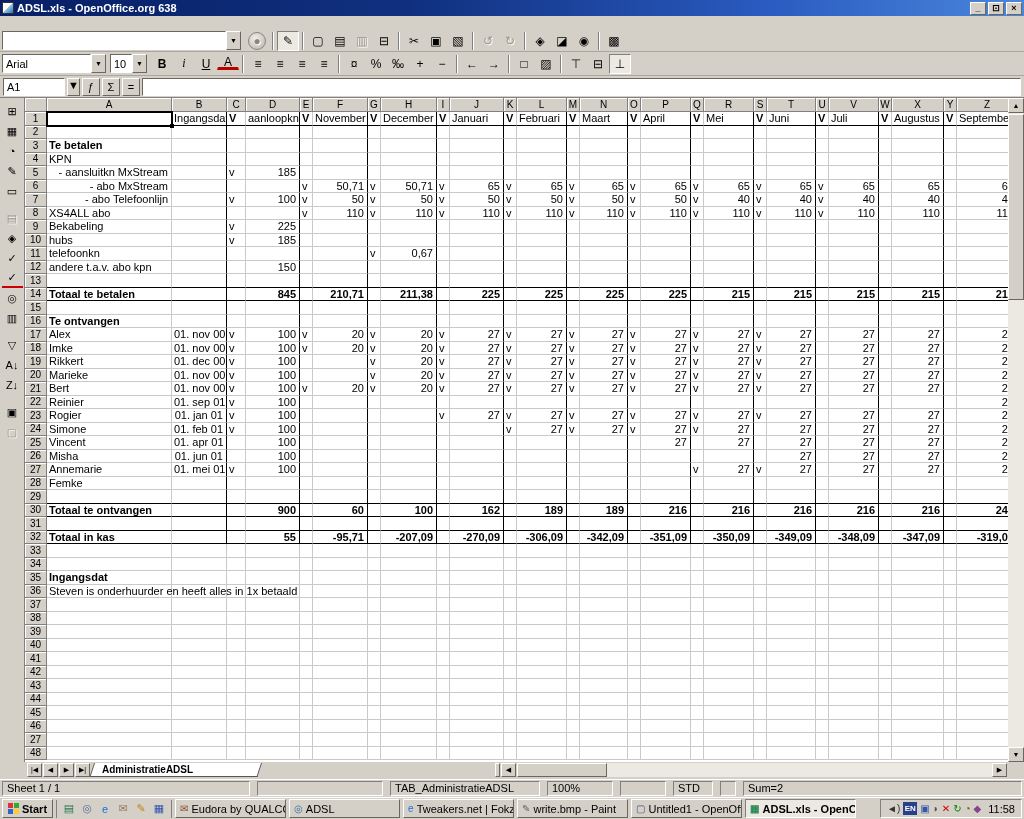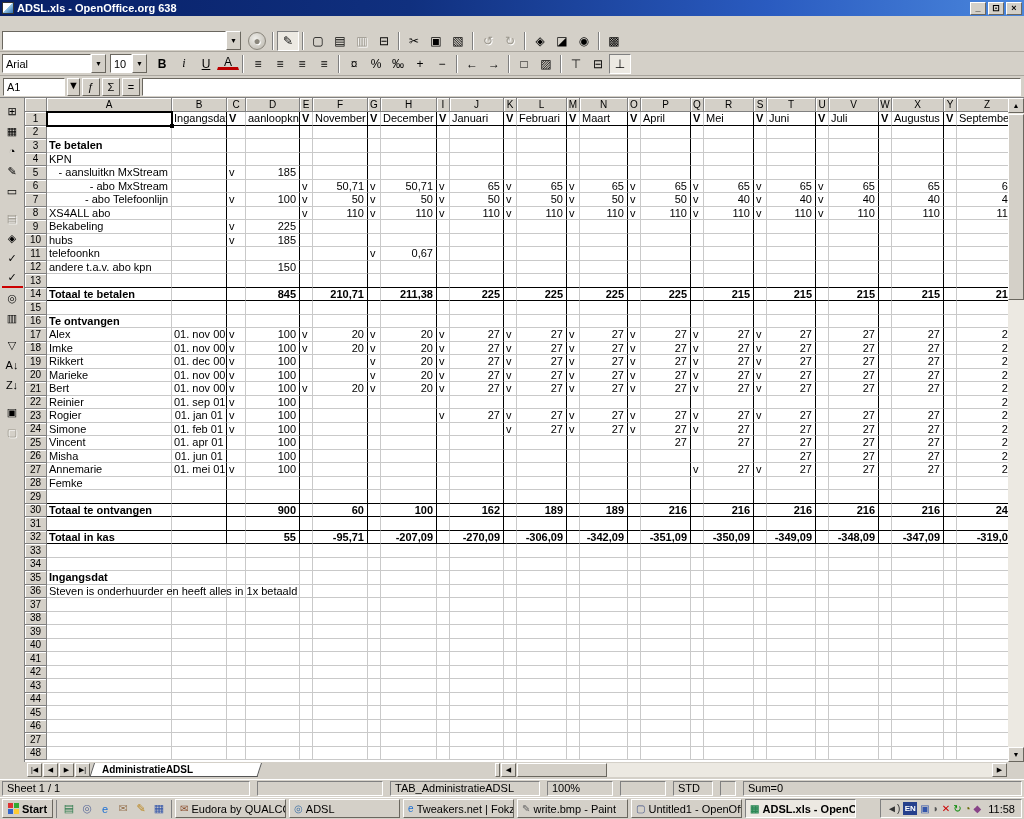--- a/index.html
+++ b/index.html
@@ -1680,21 +1680,21 @@
   </div>
 
   <div class="statusbar">
     <span class="seg" style="width:248px;">Sheet 1 / 1</span>
     <span class="seg" style="width:126px;"></span>
     <span class="seg" style="width:150px;">TAB_AdministratieADSL</span>
     <span class="seg c" style="width:66px;">100%</span>
     <span class="seg" style="width:46px;"></span>
     <span class="seg c" style="width:40px;">STD</span>
     <span class="seg" style="width:16px;"></span>
-    <span class="seg c" style="flex:1;">Sum=0</span>
+    <span class="seg c" style="flex:1;">Sum=2</span>
   </div>
 
   <div class="taskbar">
     <span class="startbtn raised">
       <span class="flag">
           <i></i>
           <i></i>
           <i></i>
           <i></i>
         </span>

